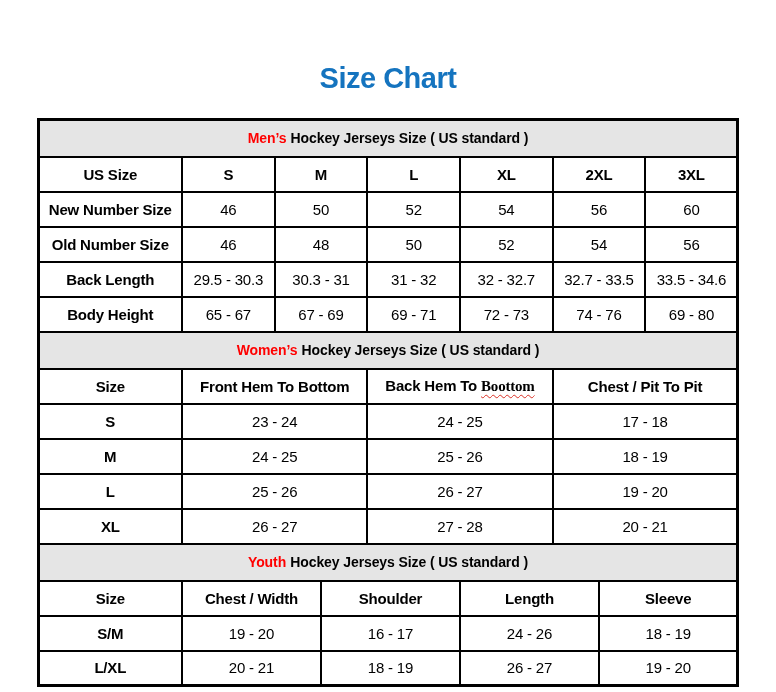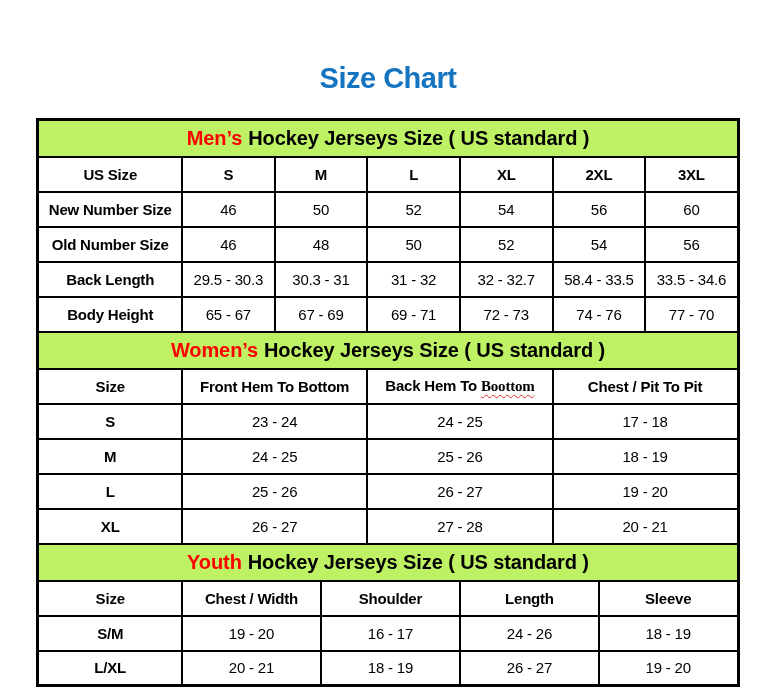--- a/index.html
+++ b/index.html
@@ -22,21 +22,21 @@
   col.cs{width:46.33px;}
   td{
     border:2px solid #000;padding:0;
     text-align:center;vertical-align:middle;
     font-size:15px;color:#000;letter-spacing:-0.2px;
     overflow:hidden;white-space:nowrap;
   }
   tr{height:35px;}
   tr.banner-row{height:37px;}
   tr.banner-row td{
-    background:#bef264;font-weight:700;font-size:20px;letter-spacing:-0.1px;
+    background:#e5e5e5;font-weight:700;font-size:14px;letter-spacing:-0.1px;
   }
   .hl{color:#ff0000;margin-right:0.3em;font-weight:700;}
   .hdr,.lbl{font-weight:700;}
   .val{font-weight:400;}
   .wavy{
     text-decoration:underline;
     text-decoration-style:wavy;
     text-decoration-color:#d93025;
     text-decoration-thickness:1px;
     text-underline-offset:3px;
@@ -99,31 +99,31 @@
         <td class="val" colspan="2">52</td>
         <td class="val" colspan="2">54</td>
         <td class="val" colspan="2">56</td>
       </tr>
       <tr>
         <td class="lbl">Back Length</td>
         <td class="val" colspan="2">29.5 - 30.3</td>
         <td class="val" colspan="2">30.3 - 31</td>
         <td class="val" colspan="2">31 - 32</td>
         <td class="val" colspan="2">32 - 32.7</td>
-        <td class="val" colspan="2">58.4 - 33.5</td>
+        <td class="val" colspan="2">32.7 - 33.5</td>
         <td class="val" colspan="2">33.5 - 34.6</td>
       </tr>
       <tr>
         <td class="lbl">Body Height</td>
         <td class="val" colspan="2">65 - 67</td>
         <td class="val" colspan="2">67 - 69</td>
         <td class="val" colspan="2">69 - 71</td>
         <td class="val" colspan="2">72 - 73</td>
         <td class="val" colspan="2">74 - 76</td>
-        <td class="val" colspan="2">77 - 70</td>
+        <td class="val" colspan="2">69 - 80</td>
       </tr>
 
       <tr class="banner-row">
         <td colspan="13">
           <span class="hl">Women’s</span><span>Hockey Jerseys Size ( US standard )</span>
         </td>
       </tr>
       <tr>
         <td class="hdr">Size</td>
         <td class="hdr" colspan="4">Front Hem To Bottom</td>

